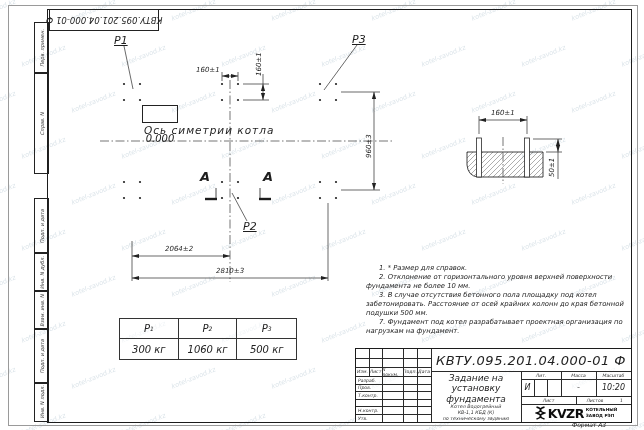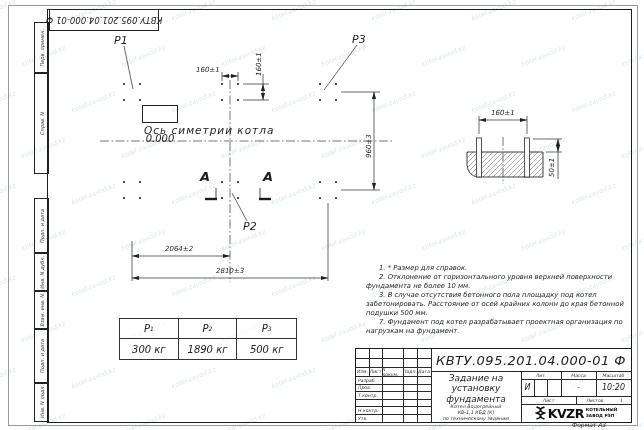--- a/index.html
+++ b/index.html
@@ -20,21 +20,21 @@
   .strip-cell{position:absolute;left:34px;width:13px;border:1px solid #222;display:flex;
     align-items:center;justify-content:center;z-index:6;}
   .strip-cell span{writing-mode:vertical-rl;transform:rotate(180deg);font:italic 5px "DejaVu Sans",sans-serif;
     white-space:nowrap;color:#333;}
   
   #linework{position:absolute;left:0;top:0;z-index:4;pointer-events:none;}
   
   .t{position:absolute;z-index:5;white-space:nowrap;color:#1e1e1e;}
   .dim{font:italic 7px "DejaVu Sans",sans-serif;}
   .rot{transform:rotate(-90deg);transform-origin:0 0;}
-  .plabel{font:italic 11px "DejaVu Sans",sans-serif;}
+  .plabel{font:italic 11px "DejaVu Sans",sans-serif;text-decoration:underline;}
   .alabel{font:italic 13px "DejaVu Sans",sans-serif;font-weight:bold;}
   .elev-box{position:absolute;left:142px;top:105px;width:34px;height:16px;border:1px solid #222;
     display:flex;align-items:center;justify-content:center;z-index:5;}
   .elev-box span{font:italic 10px "DejaVu Sans",sans-serif;margin-top:48px;}
   .axis-label{font:italic 10.5px "DejaVu Sans",sans-serif;letter-spacing:1px;}
   .section-title{font:italic 15px "DejaVu Sans",sans-serif;letter-spacing:2px;}
   
   .loads{position:absolute;left:119px;top:318px;width:176px;height:40px;display:grid;
     grid-template-columns:1fr 1fr 1fr;grid-template-rows:1fr 1fr;border:1px solid #333;z-index:5;background:rgba(255,255,255,.6);}
   .loads>div{border-right:1px solid #333;border-bottom:1px solid #333;display:flex;
@@ -304,21 +304,21 @@
       </div>
     <div>
         <span>P</span>
         <sub>2</sub>
       </div>
     <div>
         <span>P</span>
         <sub>3</sub>
       </div>
     <div>300 кг</div>
-    <div>1890 кг</div>
+    <div>1060 кг</div>
     <div>500 кг</div>
   </div>
 
   <div class="notes">
     <p>1. * Размер для справок.</p>
     <p>2. Отклонение от горизонтального уровня верхней поверхности фундамента не более 10 мм.</p>
     <p>3. В случае отсутствия бетонного пола площадку под котел забетонировать. Расстояние от осей крайних колонн до края бетонной подушки 500 мм.</p>
     <p>7. Фундамент под котел разрабатывает проектная организация по нагрузкам на фундамент.</p>
   </div>
 

